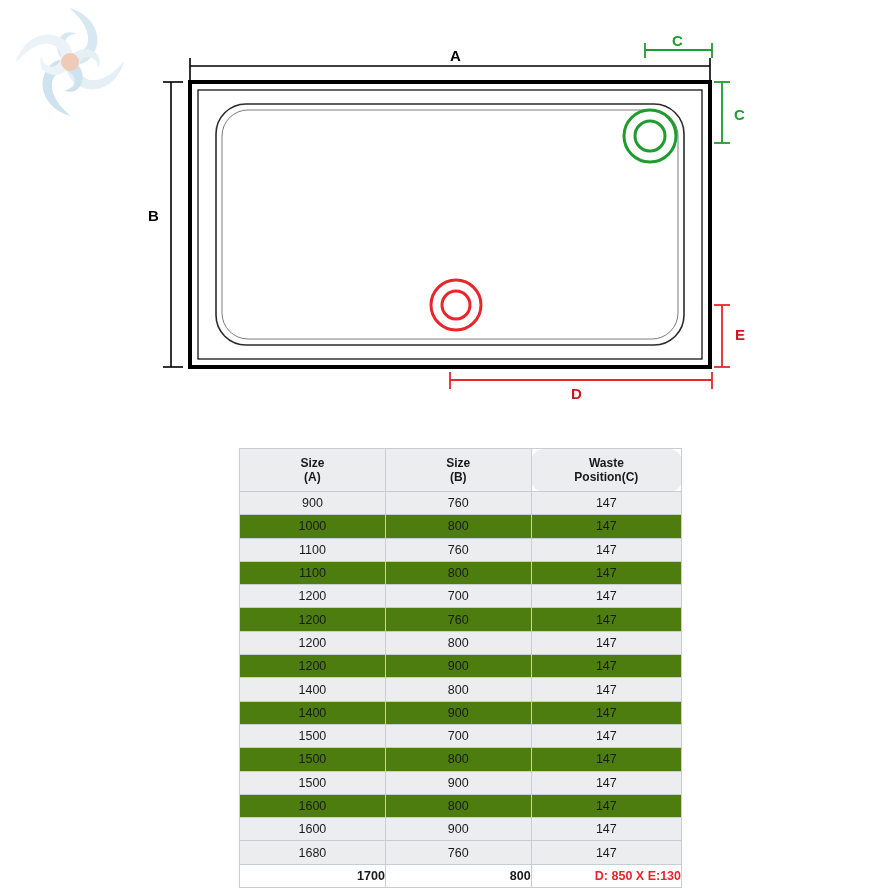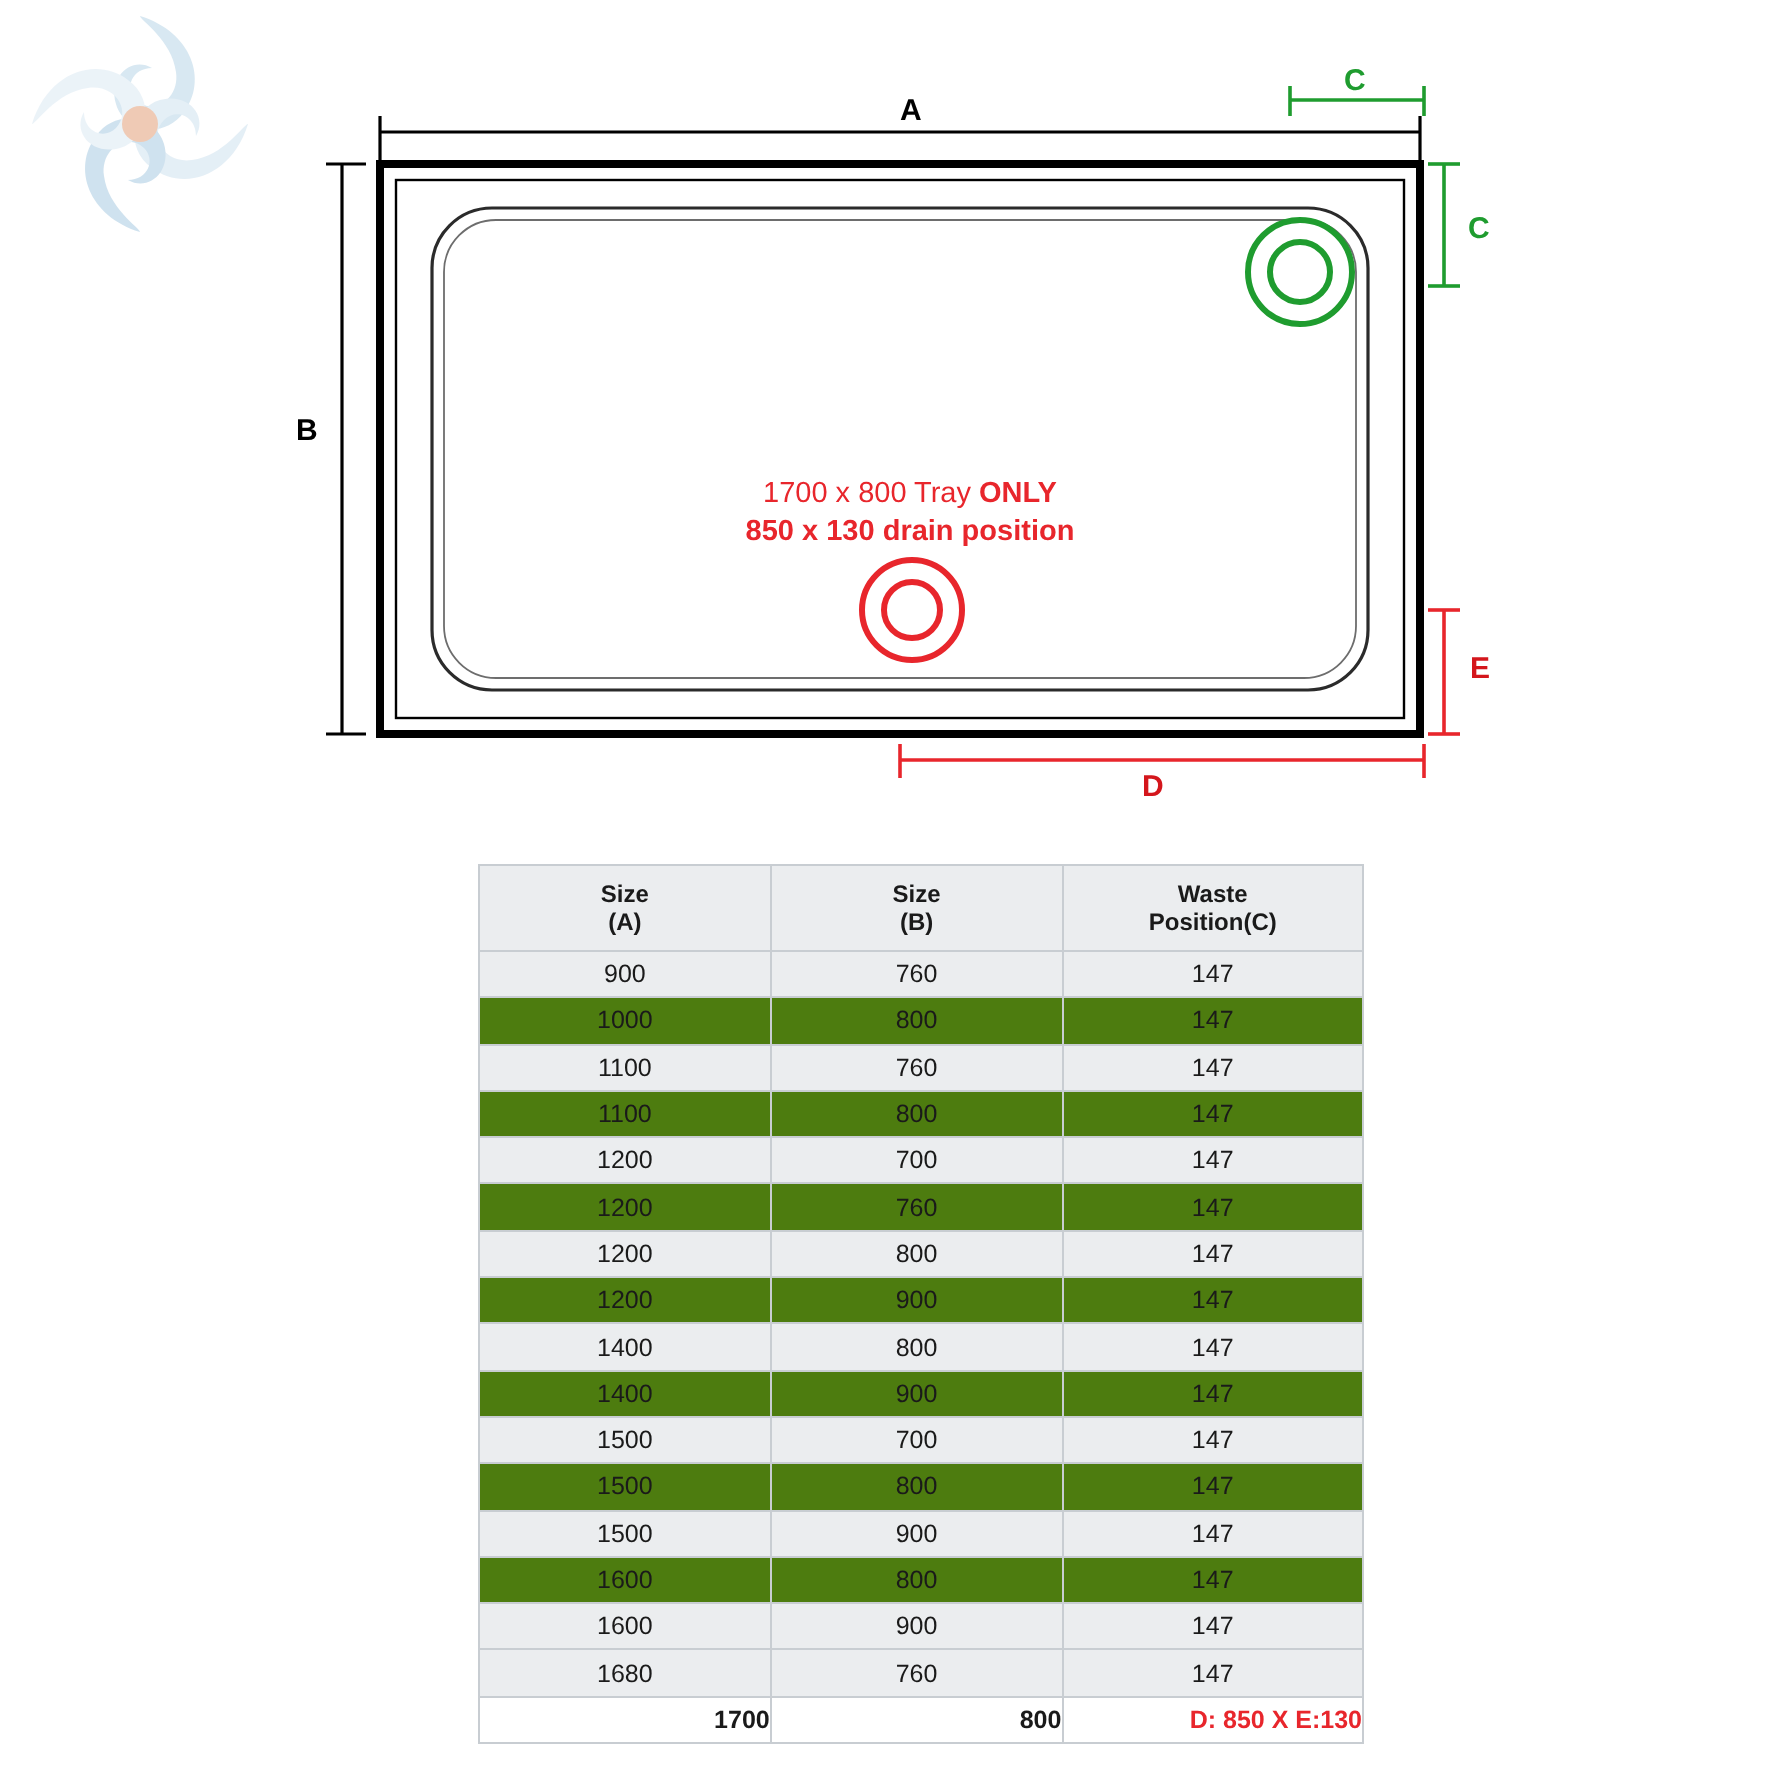--- a/index.html
+++ b/index.html
@@ -49,21 +49,21 @@
     left: 275px;
     top: 238px;
   }
   .tray-note b { font-weight: bold; }
   .tray-note .line2 { font-weight: bold; }
 
   
   #spec-table {
     position: absolute;
     left: 239px;
-    top: 432px;
+    top: 448px;
     width: 443px;
     border-collapse: collapse;
     font-size: 12.5px;
     color: #1a1a1a;
   }
   #spec-table th, #spec-table td {
     border: 1px solid #c8cdd2;
     text-align: center;
     padding: 0;
     height: 22.3px;
@@ -79,21 +79,21 @@
   #spec-table tbody tr.shade td { background: #ebedef; }
   #spec-table tbody tr.plain td { background: #4d7c0f; }
   #spec-table tbody tr.last td {
     font-weight: bold;
     background: #ffffff;
     text-align: right;
   }
   #spec-table tbody tr.last td.waste { color: #e8262c; }
   .col-a { width: 33%; }
   .col-b { width: 33%; }
-  .col-c { width: 34%; }
+  .col-c { width: 34%; border-radius: 13px; }
 
   
   #watermark {
     position: absolute;
     left: 112px;
     top: 282px;
     width: 140px;
     height: 125px;
     pointer-events: none;
   }
@@ -154,24 +154,20 @@
     </g>
   </svg>
 
   <div class="dim-label" style="left:450px; top:48px;">A</div>
   <div class="dim-label" style="left:148px; top:208px;">B</div>
   <div class="dim-label green" style="left:672px; top:33px;">C</div>
   <div class="dim-label green" style="left:734px; top:107px;">C</div>
   <div class="dim-label red" style="left:571px; top:386px;">D</div>
   <div class="dim-label red" style="left:735px; top:327px;">E</div>
 
-  <div class="tray-note">
-    <div><span>1700 x 800 Tray </span><b>ONLY</b></div>
-    <div class="line2">850 x 130 drain position</div>
-  </div>
 </div>
 
 <table id="spec-table">
   <thead>
     <tr>
       <th class="col-a">
         <div>Size</div>
         <div>(A)</div>
       </th>
       <th class="col-b">

